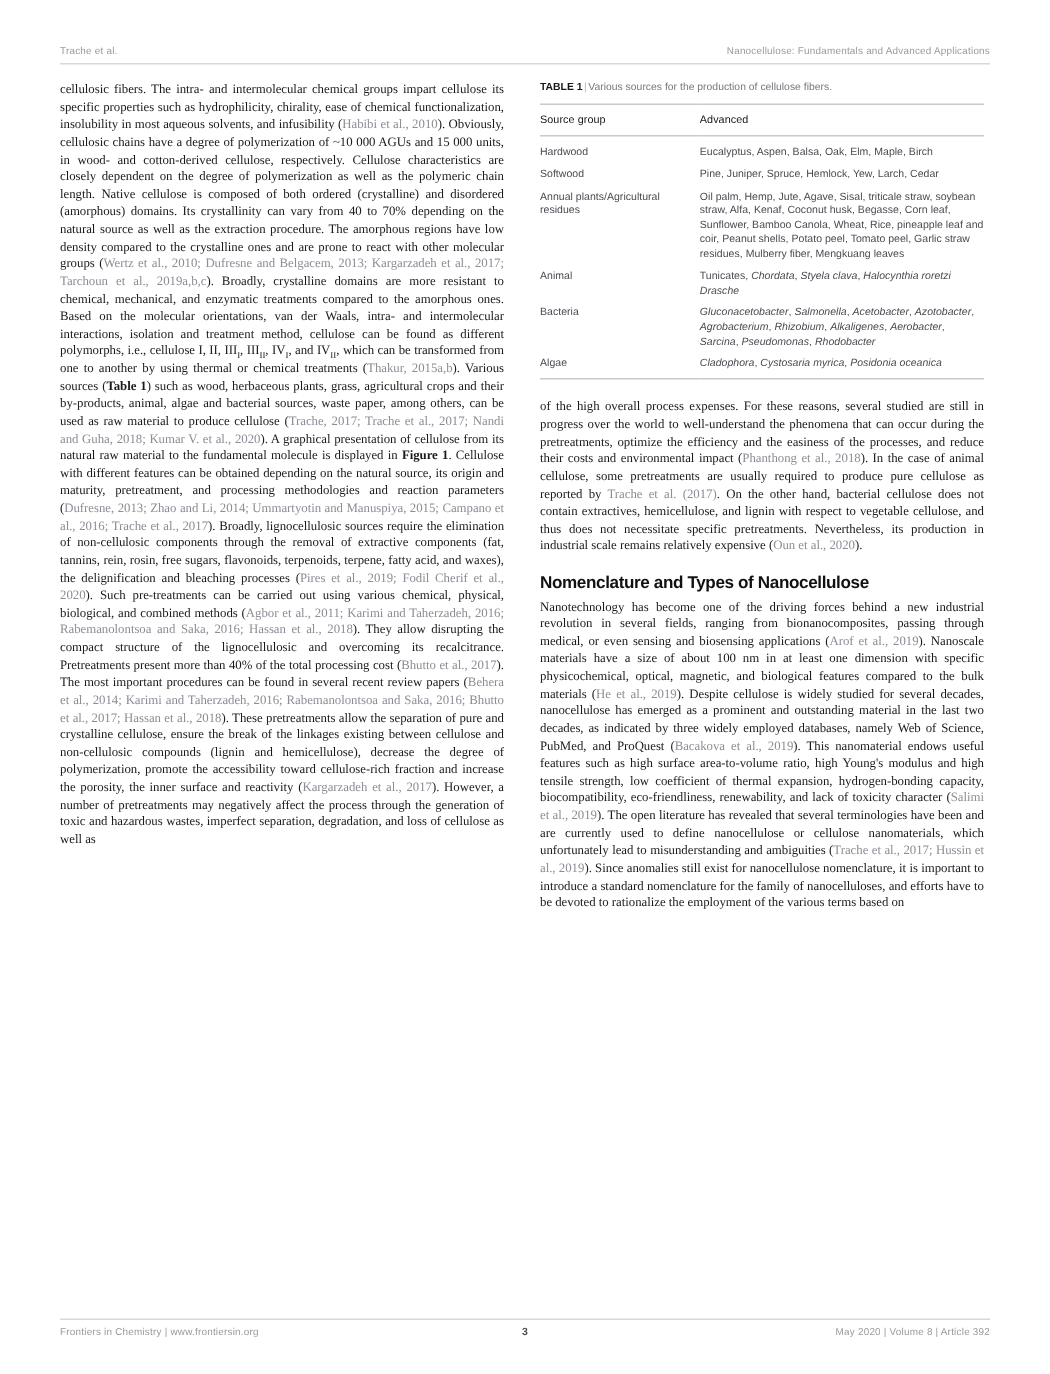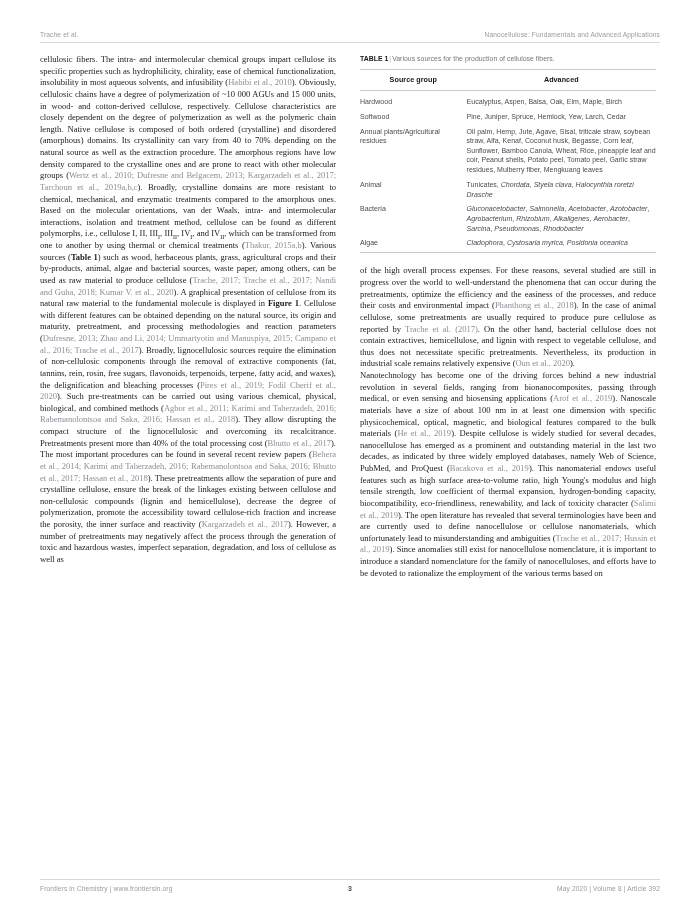--- a/index.html
+++ b/index.html
@@ -92,23 +92,23 @@
   .table-caption .bar {
     color: #b4b4ba;
     padding: 0 1px;
   }
   table.srctable {
     width: 100%;
     border-collapse: collapse;
     table-layout: fixed;
   }
   table.srctable th {
-    text-align: center;
+    text-align: left;
     font-size: 7.2px;
-    font-weight: bold;
+    font-weight: normal;
     color: #16161a;
     padding: 5px 0 5.5px 0;
     border-top: 0.7px solid #c9c9cf;
     border-bottom: 0.7px solid #c9c9cf;
     letter-spacing: 0.05px;
   }
   table.srctable td {
     font-size: 7.0px;
     color: #4a4a52;
     line-height: 9.55px;
@@ -201,20 +201,21 @@
             <tr class="last">
               <td>Algae</td>
               <td><i>Cladophora</i>, <i>Cystosaria myrica</i>, <i>Posidonia oceanica</i></td>
             </tr>
           </tbody>
         </table>
       </div>
 
       <p class="body">of the high overall process expenses. For these reasons, several studied are still in progress over the world to well-understand the phenomena that can occur during the pretreatments, optimize the efficiency and the easiness of the processes, and reduce their costs and environmental impact (<span class="cite">Phanthong et al., 2018</span>). In the case of animal cellulose, some pretreatments are usually required to produce pure cellulose as reported by <span class="cite">Trache et al. (2017)</span>. On the other hand, bacterial cellulose does not contain extractives, hemicellulose, and lignin with respect to vegetable cellulose, and thus does not necessitate specific pretreatments. Nevertheless, its production in industrial scale remains relatively expensive (<span class="cite">Oun et al., 2020</span>).</p>
 
+      <h2 class="section">Nomenclature and Types of Nanocellulose</h2>
 
       <p class="body">Nanotechnology has become one of the driving forces behind a new industrial revolution in several fields, ranging from bionanocomposites, passing through medical, or even sensing and biosensing applications (<span class="cite">Arof et al., 2019</span>). Nanoscale materials have a size of about 100 nm in at least one dimension with specific physicochemical, optical, magnetic, and biological features compared to the bulk materials (<span class="cite">He et al., 2019</span>). Despite cellulose is widely studied for several decades, nanocellulose has emerged as a prominent and outstanding material in the last two decades, as indicated by three widely employed databases, namely Web of Science, PubMed, and ProQuest (<span class="cite">Bacakova et al., 2019</span>). This nanomaterial endows useful features such as high surface area-to-volume ratio, high Young's modulus and high tensile strength, low coefficient of thermal expansion, hydrogen-bonding capacity, biocompatibility, eco-friendliness, renewability, and lack of toxicity character (<span class="cite">Salimi et al., 2019</span>). The open literature has revealed that several terminologies have been and are currently used to define nanocellulose or cellulose nanomaterials, which unfortunately lead to misunderstanding and ambiguities (<span class="cite">Trache et al., 2017; Hussin et al., 2019</span>). Since anomalies still exist for nanocellulose nomenclature, it is important to introduce a standard nomenclature for the family of nanocelluloses, and efforts have to be devoted to rationalize the employment of the various terms based on</p>
     </div>
 
   </div>
 
   <div class="footer">
     <span class="f-left">Frontiers in Chemistry | www.frontiersin.org</span>
     <span class="f-mid">3</span>
     <span class="f-right">May 2020 | Volume 8 | Article 392</span>

